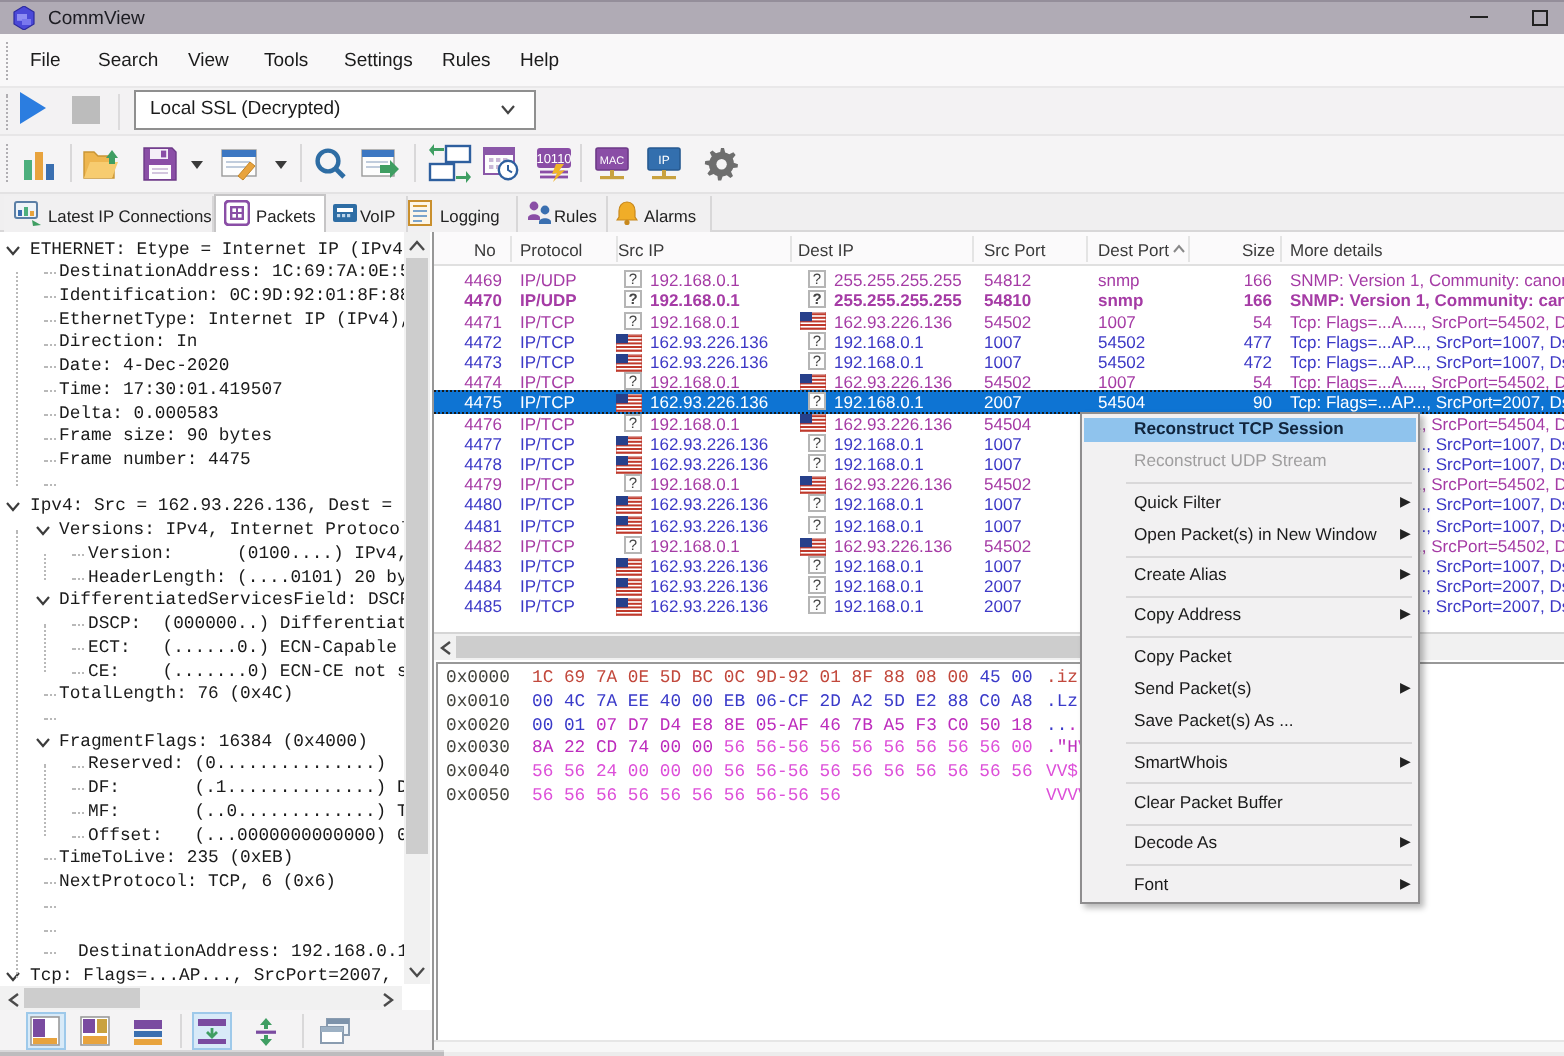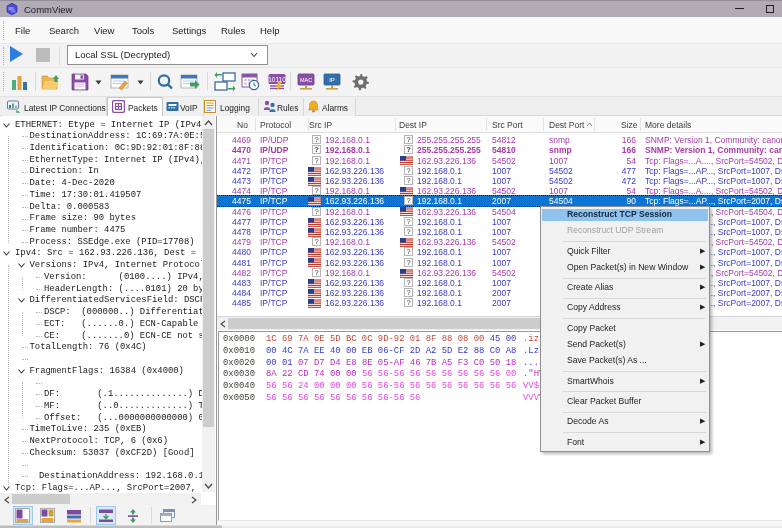--- a/index.html
+++ b/index.html
@@ -229,21 +229,20 @@
 <div class="tl" style="left:29.5px;top:62.1px">Date: 4-Dec-2020</div>
 <div style="position:absolute;left:21.5px;top:79.0px;width:6px;border-top:1px dotted #b9b9b9"></div>
 <div class="tl" style="left:29.5px;top:73.8px">Time: 17:30:01.419507</div>
 <div style="position:absolute;left:21.5px;top:90.7px;width:6px;border-top:1px dotted #b9b9b9"></div>
 <div class="tl" style="left:29.5px;top:85.5px">Delta: 0.000583</div>
 <div style="position:absolute;left:21.5px;top:102.5px;width:6px;border-top:1px dotted #b9b9b9"></div>
 <div class="tl" style="left:29.5px;top:97.3px">Frame size: 90 bytes</div>
 <div style="position:absolute;left:21.5px;top:114.2px;width:6px;border-top:1px dotted #b9b9b9"></div>
 <div class="tl" style="left:29.5px;top:109.0px">Frame number: 4475</div>
 <div style="position:absolute;left:21.5px;top:125.9px;width:6px;border-top:1px dotted #b9b9b9"></div>
-<div class="tl" style="left:29.5px;top:120.7px">Process: SSEdge.exe (PID=17708)</div>
 <svg class="abs" style="left:3px;top:135.4px" width="7" height="5" viewBox="0 0 7 5">
       <path d="M0.5 0.5 L3.5 4 L6.5 0.5" stroke="#3c3c3c" fill="none" stroke-width="1.1"></path>
     </svg>
 <div class="tl" style="left:15px;top:132.4px">Ipv4: Src = 162.93.226.136, Dest = 19</div>
 <svg class="abs" style="left:17.5px;top:147.1px" width="7" height="5" viewBox="0 0 7 5">
       <path d="M0.5 0.5 L3.5 4 L6.5 0.5" stroke="#3c3c3c" fill="none" stroke-width="1.1"></path>
     </svg>
 <div class="tl" style="left:29.5px;top:144.1px">Versions: IPv4, Internet Protocol</div>
 <div style="position:absolute;left:36px;top:161.1px;width:6px;border-top:1px dotted #b9b9b9"></div>
 <div class="tl" style="left:44px;top:155.9px">Version:      (0100....) IPv4,</div>
@@ -260,32 +259,32 @@
 <div style="position:absolute;left:36px;top:219.7px;width:6px;border-top:1px dotted #b9b9b9"></div>
 <div class="tl" style="left:44px;top:214.5px">CE:    (.......0) ECN-CE not set</div>
 <div style="position:absolute;left:21.5px;top:231.4px;width:6px;border-top:1px dotted #b9b9b9"></div>
 <div class="tl" style="left:29.5px;top:226.2px">TotalLength: 76 (0x4C)</div>
 <div style="position:absolute;left:21.5px;top:243.1px;width:6px;border-top:1px dotted #b9b9b9"></div>
 <svg class="abs" style="left:17.5px;top:252.6px" width="7" height="5" viewBox="0 0 7 5">
       <path d="M0.5 0.5 L3.5 4 L6.5 0.5" stroke="#3c3c3c" fill="none" stroke-width="1.1"></path>
     </svg>
 <div class="tl" style="left:29.5px;top:249.6px">FragmentFlags: 16384 (0x4000)</div>
 <div style="position:absolute;left:36px;top:266.5px;width:6px;border-top:1px dotted #b9b9b9"></div>
+<div class="tl" style="left:44px;top:261.3px">Reserved: (0...............)</div>
 <div style="position:absolute;left:36px;top:278.3px;width:6px;border-top:1px dotted #b9b9b9"></div>
 <div class="tl" style="left:44px;top:273.1px">DF:       (.1..............) Do</div>
 <div style="position:absolute;left:36px;top:290.0px;width:6px;border-top:1px dotted #b9b9b9"></div>
 <div class="tl" style="left:44px;top:284.8px">MF:       (..0.............) Th</div>
 <div style="position:absolute;left:36px;top:301.7px;width:6px;border-top:1px dotted #b9b9b9"></div>
 <div class="tl" style="left:44px;top:296.5px">Offset:   (...0000000000000) 0</div>
 <div style="position:absolute;left:21.5px;top:313.4px;width:6px;border-top:1px dotted #b9b9b9"></div>
 <div class="tl" style="left:29.5px;top:308.2px">TimeToLive: 235 (0xEB)</div>
 <div style="position:absolute;left:21.5px;top:325.1px;width:6px;border-top:1px dotted #b9b9b9"></div>
 <div class="tl" style="left:29.5px;top:319.9px">NextProtocol: TCP, 6 (0x6)</div>
 <div style="position:absolute;left:21.5px;top:336.9px;width:6px;border-top:1px dotted #b9b9b9"></div>
-<div class="tl" style="left:29.5px;top:331.7px">Checksum: 53037 (0xCF2D) [Good]</div>
 <div style="position:absolute;left:21.5px;top:348.6px;width:6px;border-top:1px dotted #b9b9b9"></div>
 <div style="position:absolute;left:21.5px;top:360.3px;width:6px;border-top:1px dotted #b9b9b9"></div>
 <div class="tl" style="left:39px;top:355.1px">DestinationAddress: 192.168.0.1</div>
 <svg class="abs" style="left:3px;top:369.8px" width="7" height="5" viewBox="0 0 7 5">
       <path d="M0.5 0.5 L3.5 4 L6.5 0.5" stroke="#3c3c3c" fill="none" stroke-width="1.1"></path>
     </svg>
 <div class="tl" style="left:15px;top:366.8px">Tcp: Flags=...AP..., SrcPort=2007, D</div>
 <div class="dotv" style="left:8px;top:20.2px;height:106.5px"></div>
 <div class="dotv" style="left:8px;top:149.1px;height:223.7px"></div>
 <div class="dotv" style="left:22px;top:160.9px;height:12.7px"></div>

